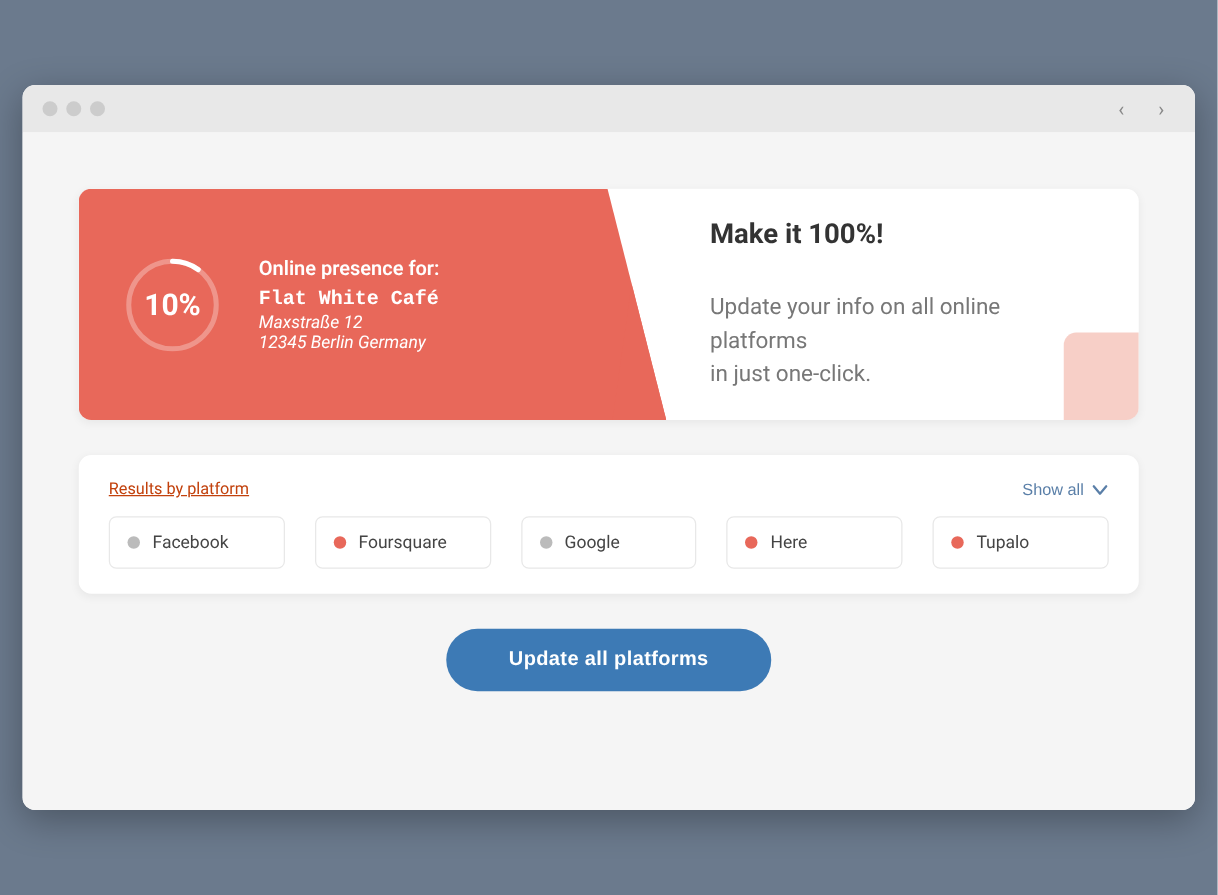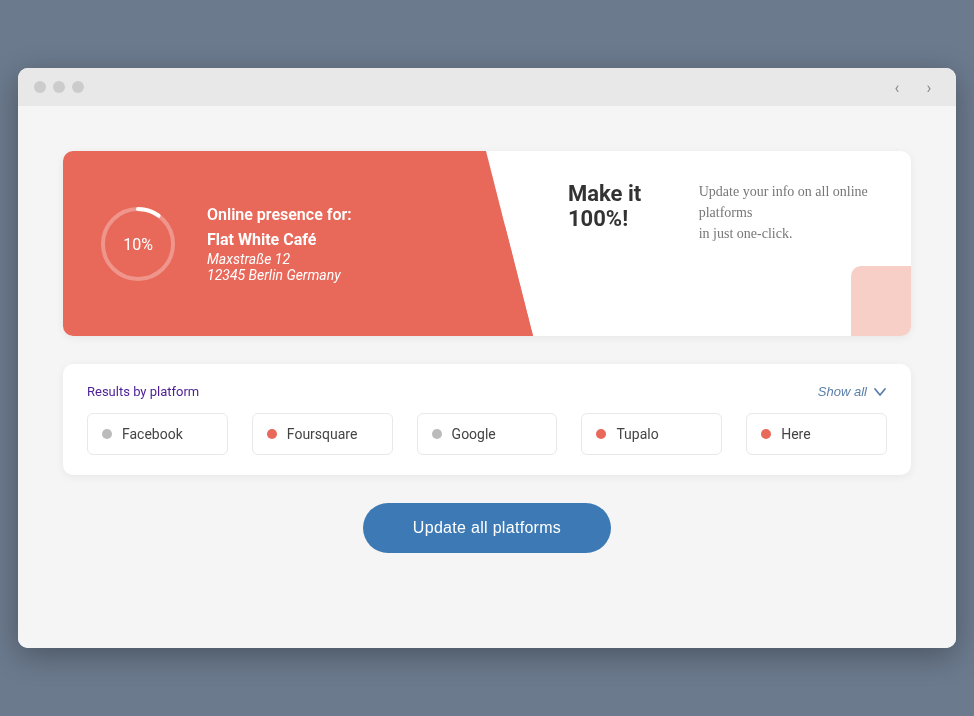--- a/index.html
+++ b/index.html
@@ -129,50 +129,51 @@
       stroke-dasharray: 220;
       stroke-dashoffset: 198; 
     }
 
     .progress-text {
       position: absolute;
       top: 50%;
       left: 50%;
       transform: translate(-50%, -50%);
       color: white;
-      font-size: 16px;
-      font-weight: 400;
+      font-size: 24px;
+      font-weight: 700;
     }
 
     .hero-info {
       color: white;
     }
 
     .hero-info .label {
       font-size: 16px;
       font-weight: 600;
       margin-bottom: 6px;
     }
 
     .hero-info .business-name {
       font-size: 16px;
       font-weight: 700;
       margin-bottom: 2px;
+      font-family: Liberation Mono, monospace;
     }
 
     .hero-info .address-line {
       font-size: 14px;
       font-weight: 400;
       font-style: italic;
     }
 
     .hero-right {
       flex: 1;
       display: flex;
-      flex-direction: row;
+      flex-direction: column;
       justify-content: center;
       padding: 30px 35px;
       position: relative;
       gap: 22px;
     }
 
     .hero-right::after {
       content: '';
       position: absolute;
       bottom: 0;
@@ -185,57 +186,56 @@
     }
 
     .make-100 {
       font-size: 22px;
       font-weight: 700;
       color: #333;
       margin-bottom: 10px;
     }
 
     .make-100-desc {
-      font-size: 14px;
+      font-size: 18px;
       color: #777;
       line-height: 1.5;
-      font-family: Liberation Serif, serif;
     }
 
     
     .platforms-section {
       background: #fff;
       border-radius: 10px;
       padding: 20px 24px;
       box-shadow: 0 2px 8px rgba(0,0,0,0.06);
       margin-bottom: 28px;
     }
 
     .platforms-header {
       display: flex;
       justify-content: space-between;
       align-items: center;
       margin-bottom: 14px;
     }
 
     .platforms-title {
       font-size: 13px;
-      color: #4c1d95;
+      color: #c2410c;
+      text-decoration: underline;
     }
 
     .show-all-btn {
       display: flex;
       align-items: center;
       gap: 6px;
       font-size: 13px;
       color: #5a7fa8;
       cursor: pointer;
       background: none;
       border: none;
-      font-style: italic;
     }
 
     .chevron-down {
       width: 14px;
       height: 14px;
       display: inline-block;
     }
 
     .platform-grid {
       display: grid;
@@ -270,21 +270,21 @@
       justify-content: center;
     }
 
     .update-button {
       background: #3d7ab5;
       color: white;
       border: none;
       border-radius: 30px;
       padding: 16px 50px;
       font-size: 16px;
-      font-weight: 400;
+      font-weight: 700;
       cursor: pointer;
       letter-spacing: 0.3px;
     }
   </style>
 </head>
 <body>
 
 <div class="browser-window">
 
   <div class="browser-chrome">
@@ -342,25 +342,25 @@
           <div class="platform-item">
             <span class="status-dot red"></span>
             <span>Foursquare</span>
           </div>
           <div class="platform-item">
             <span class="status-dot gray"></span>
             <span>Google</span>
           </div>
           <div class="platform-item">
             <span class="status-dot red"></span>
-            <span>Tupalo</span>
+            <span>Here</span>
           </div>
           <div class="platform-item">
             <span class="status-dot red"></span>
-            <span>Here</span>
+            <span>Tupalo</span>
           </div>
         </div>
     </div>
 
     <div class="update-button-container">
       <button class="update-button">Update all platforms</button>
     </div>
 
   </div>
 </div>

